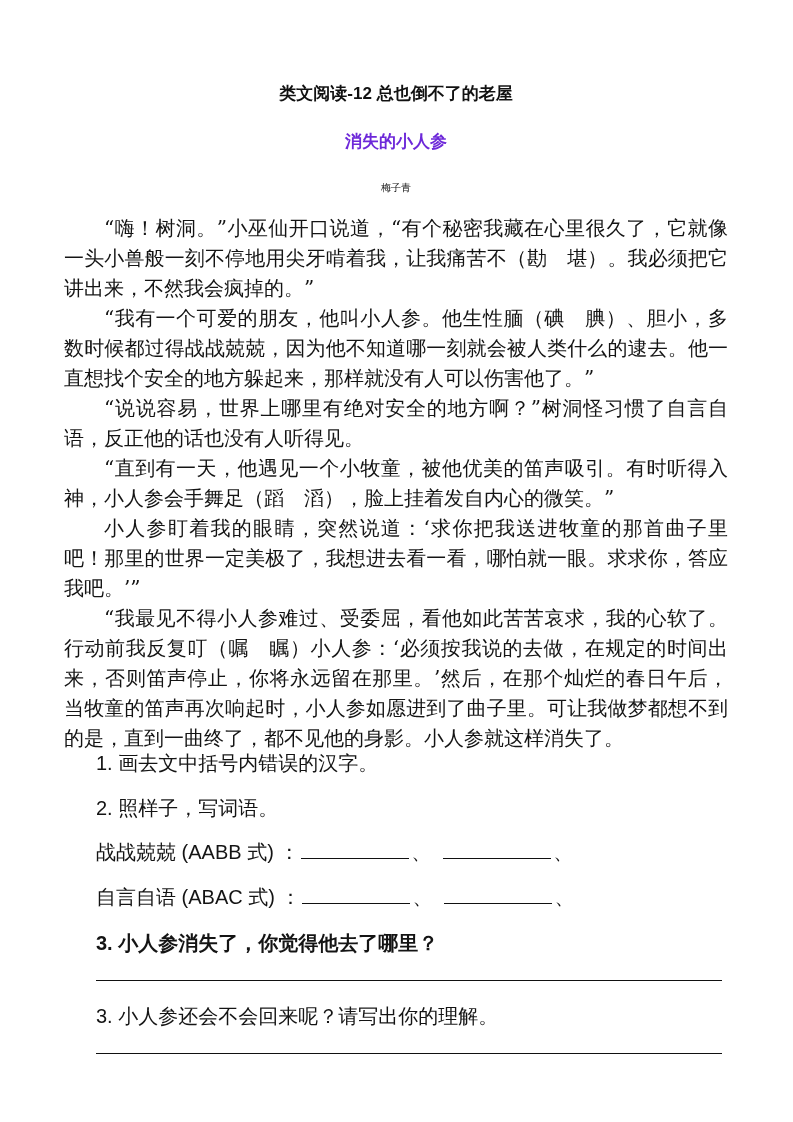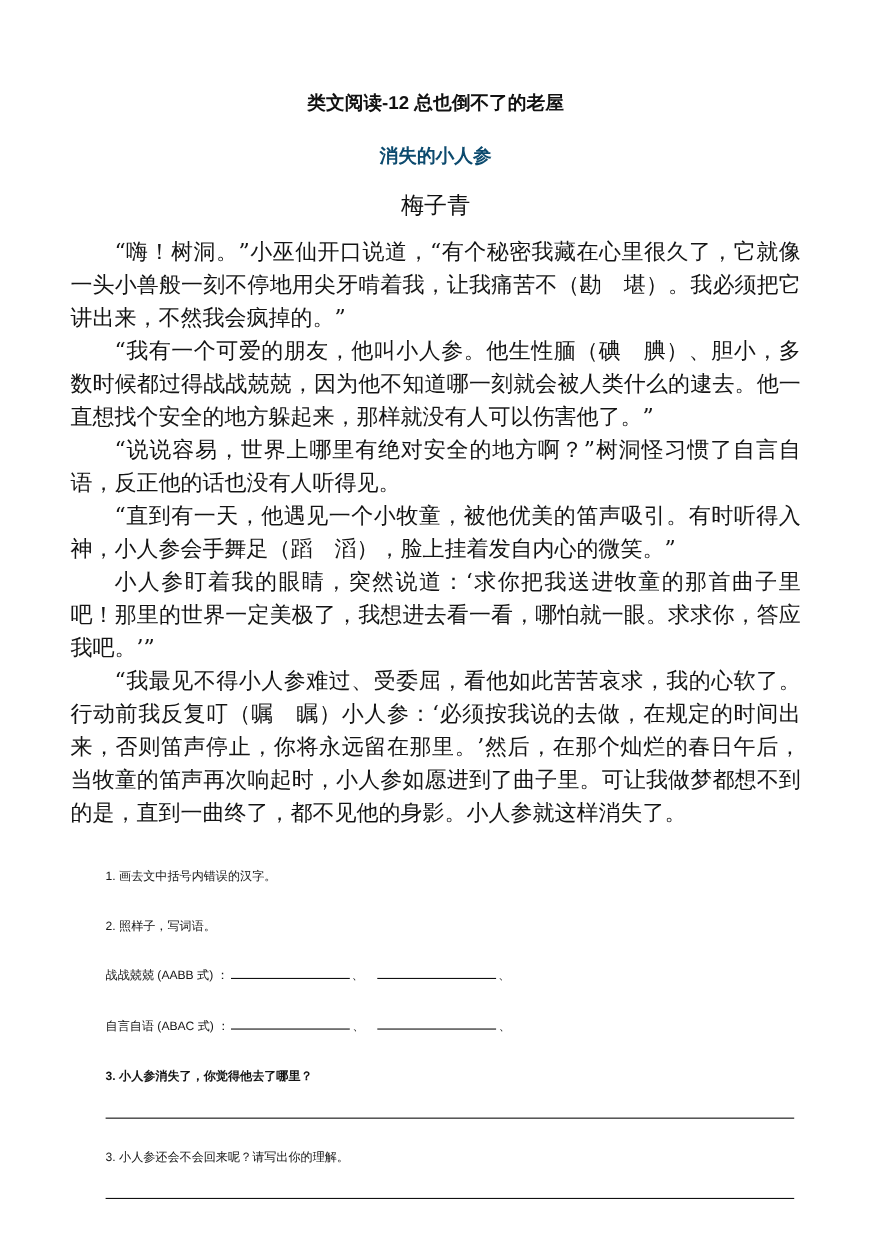--- a/index.html
+++ b/index.html
@@ -27,27 +27,27 @@
     text-align: center;
     color: #111111;
   }
   .subtitle {
     margin: 28px 0 0 0;
     font-family: "Liberation Sans", "DejaVu Sans", sans-serif;
     font-weight: 700;
     font-size: 17px;
     line-height: 20px;
     text-align: center;
-    color: #0c4a6e;
+    color: #6d28d9;
   }
   .author {
     margin: 27px 0 0 0;
     font-family: "Liberation Sans", "DejaVu Sans", sans-serif;
     font-weight: 400;
-    font-size: 21px;
+    font-size: 10px;
     line-height: 18px;
     text-align: center;
     color: #111111;
   }
   .story {
     margin-top: 16px;
   }
   .story p {
     margin: 0;
     font-family: "DejaVu Serif", "Liberation Serif", serif;
@@ -56,24 +56,23 @@
     text-align: justify;
     text-indent: 2em;
     color: #141414;
   }
   .story p.source {
     text-align: right;
     text-indent: 0;
     font-family: "Liberation Serif", "DejaVu Serif", serif;
   }
   .questions {
-    margin-top: 34px;
     padding-left: 32px;
     font-family: "Liberation Sans", "DejaVu Sans", sans-serif;
-    font-size: 11px;
+    font-size: 20px;
     color: #141414;
   }
   .questions .q {
     margin: 0 0 0 0;
     line-height: 20px;
   }
   .q + .q, .word-line + .q, .answer-line + .q {
     margin-top: 25px;
   }
   .word-line {

